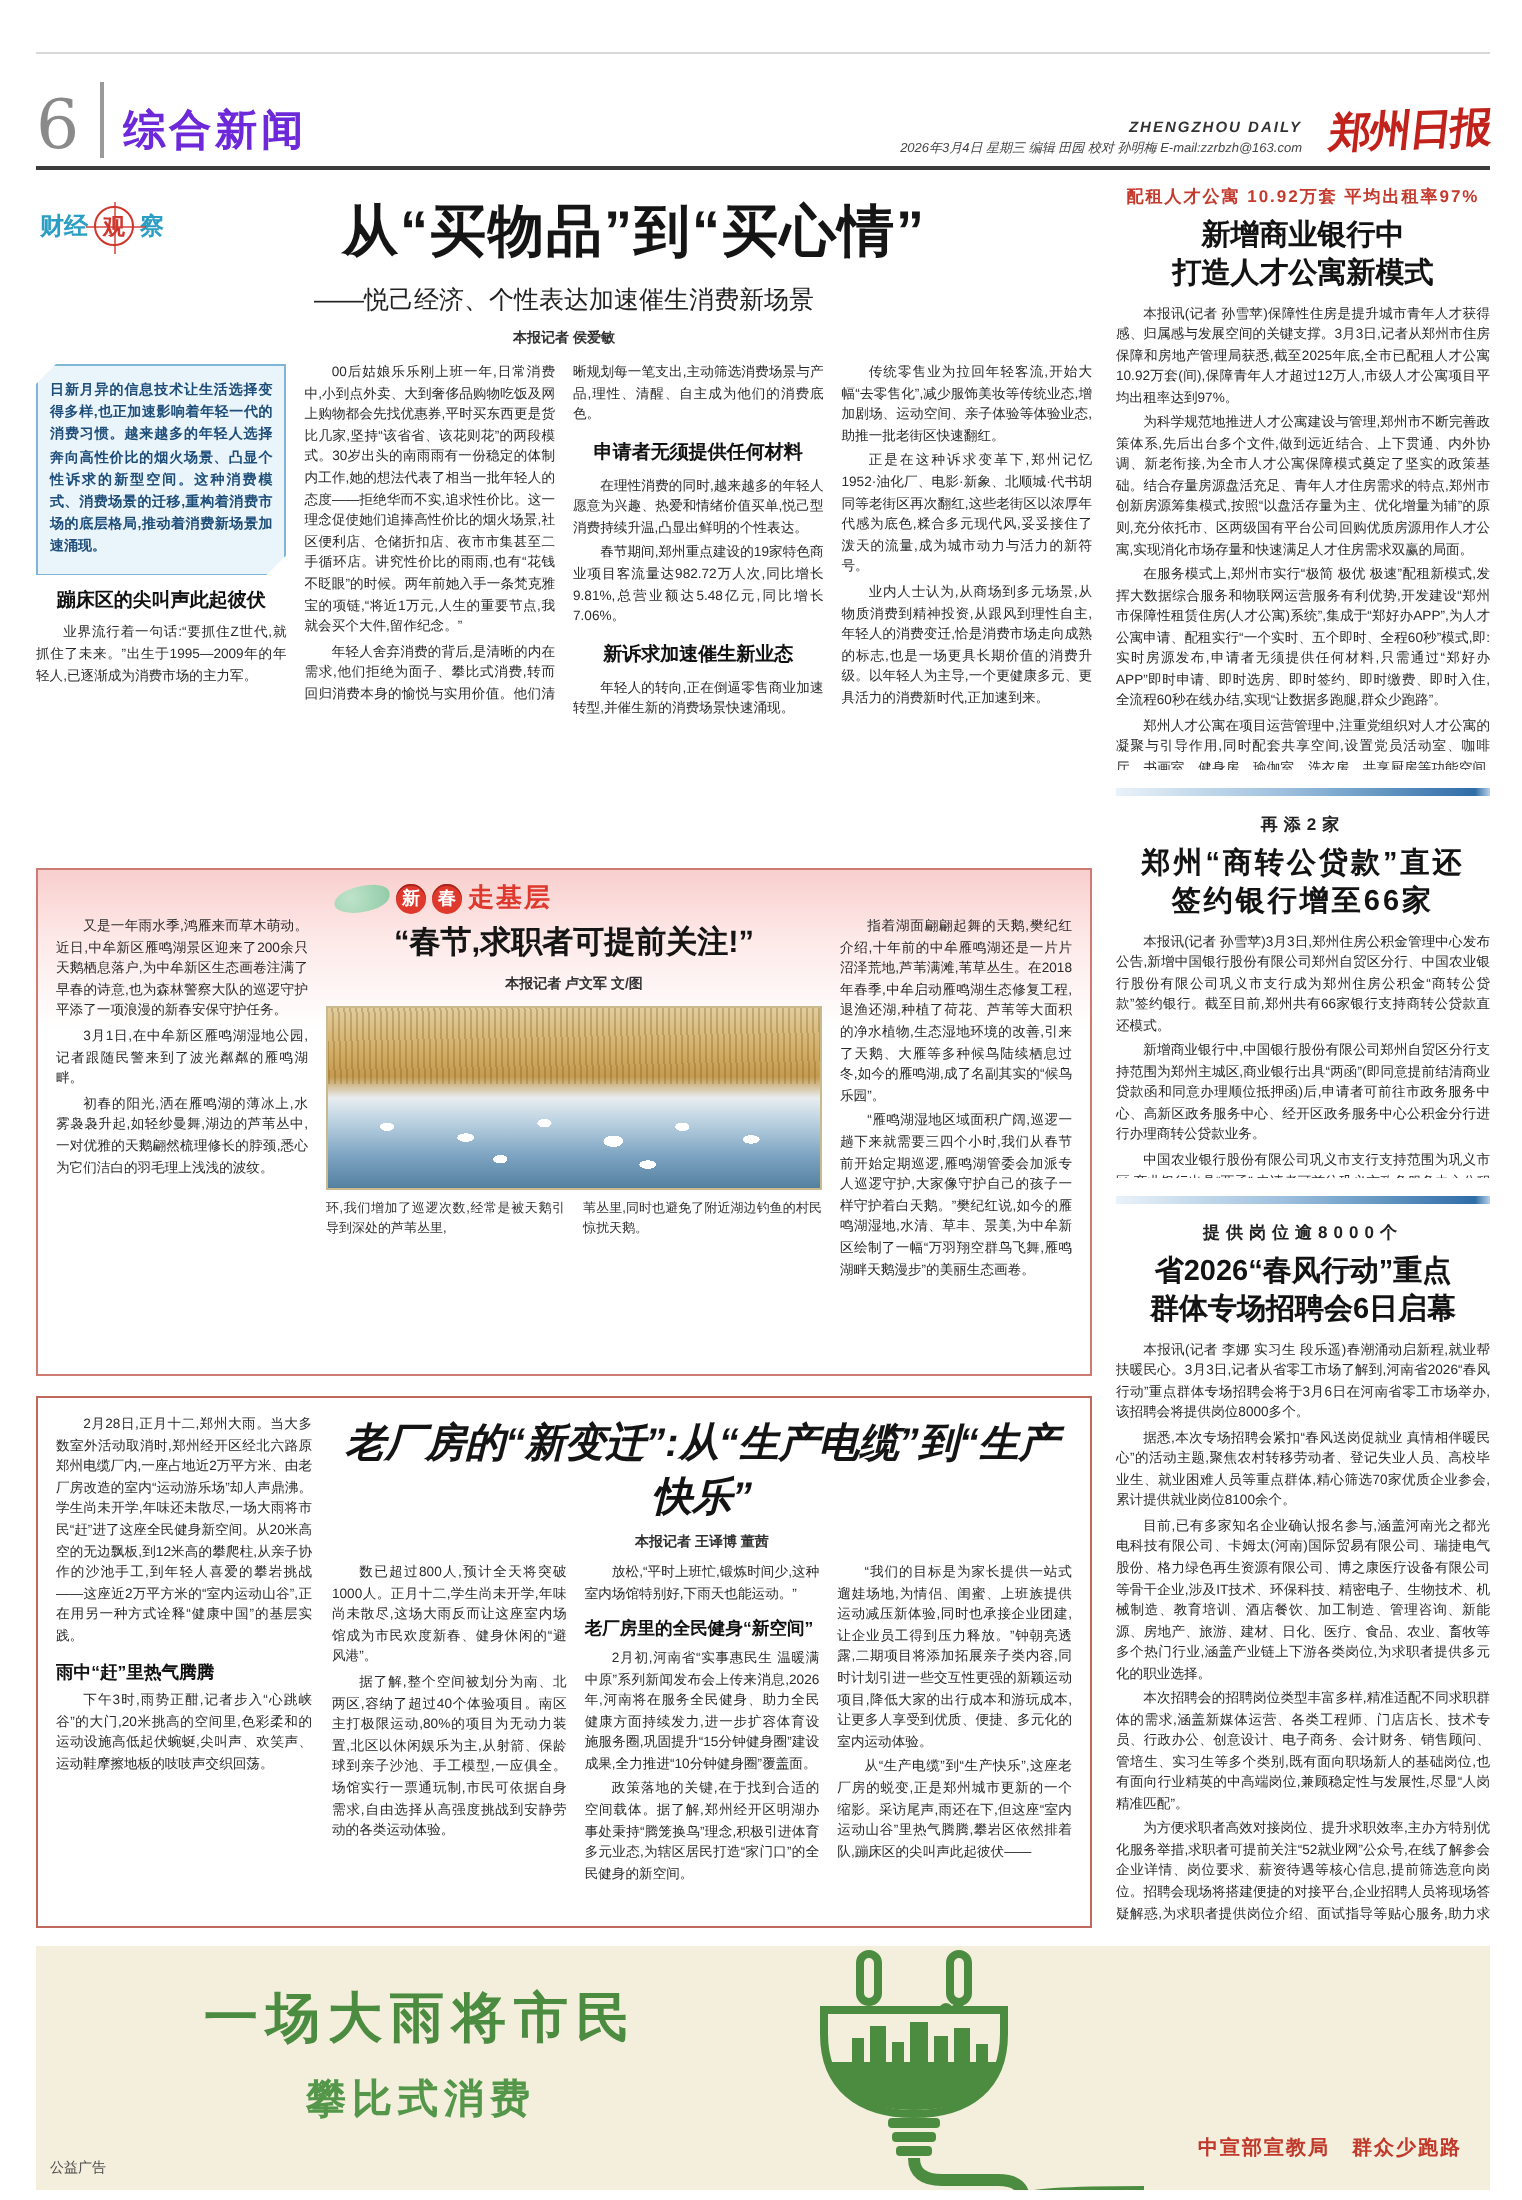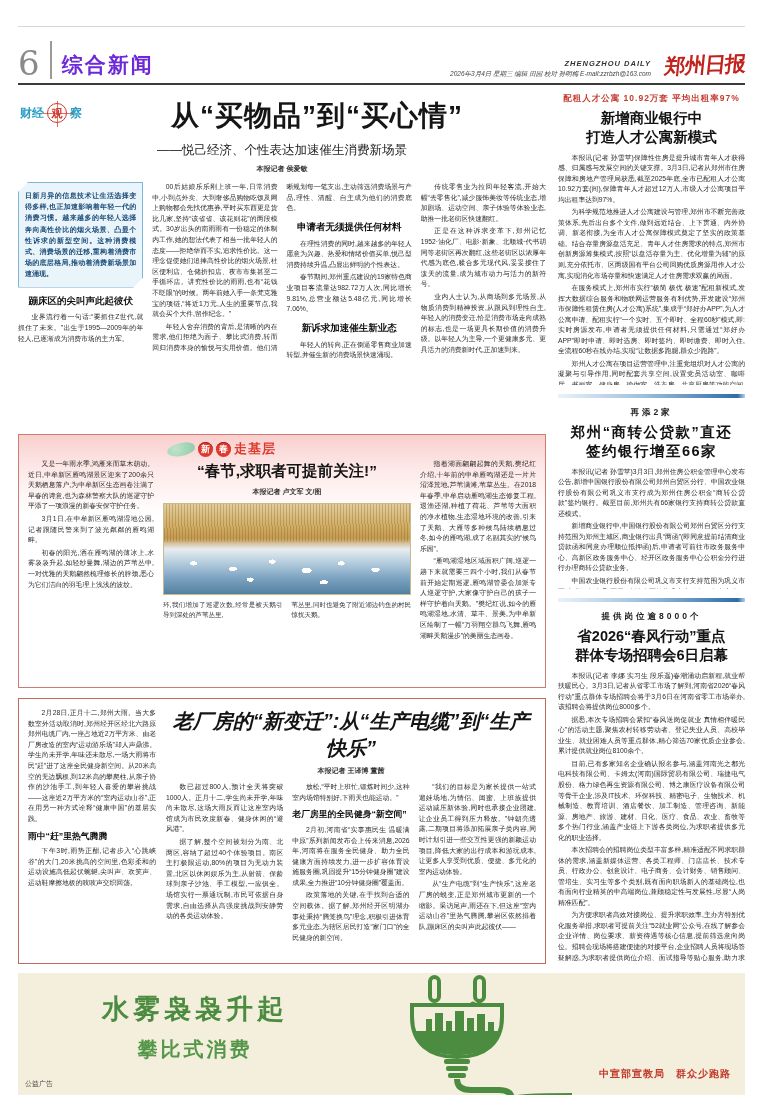--- a/index.html
+++ b/index.html
@@ -260,21 +260,21 @@
           <p>目前,已有多家知名企业确认报名参与,涵盖河南光之都光电科技有限公司、卡姆太(河南)国际贸易有限公司、瑞捷电气股份、格力绿色再生资源有限公司、博之康医疗设备有限公司等骨干企业,涉及IT技术、环保科技、精密电子、生物技术、机械制造、教育培训、酒店餐饮、加工制造、管理咨询、新能源、房地产、旅游、建材、日化、医疗、食品、农业、畜牧等多个热门行业,涵盖产业链上下游各类岗位,为求职者提供多元化的职业选择。</p>
           <p>本次招聘会的招聘岗位类型丰富多样,精准适配不同求职群体的需求,涵盖新媒体运营、各类工程师、门店店长、技术专员、行政办公、创意设计、电子商务、会计财务、销售顾问、管培生、实习生等多个类别,既有面向职场新人的基础岗位,也有面向行业精英的中高端岗位,兼顾稳定性与发展性,尽显“人岗精准匹配”。</p>
           <p>为方便求职者高效对接岗位、提升求职效率,主办方特别优化服务举措,求职者可提前关注“52就业网”公众号,在线了解参会企业详情、岗位要求、薪资待遇等核心信息,提前筛选意向岗位。招聘会现场将搭建便捷的对接平台,企业招聘人员将现场答疑解惑,为求职者提供岗位介绍、面试指导等贴心服务,助力求职者快速达成就业意向。</p>
         </div>
       </article>
     </div>
   </div>
 
   <div class="ad">
     <div class="ad-text">
-      <div class="ad-line1">水雾袅袅升起</div>
+      <div class="ad-line1">一场大雨将市民</div>
       <div class="ad-line2">攀比式消费</div>
     </div>
     <div class="ad-plug">
       <svg width="200" height="120" viewBox="0 0 200 120" xmlns="http://www.w3.org/2000/svg">
         <g stroke="#4c8c40" fill="none" stroke-width="4">
           <rect x="56" y="2" width="9" height="24" rx="4.5"></rect>
           <rect x="101" y="2" width="9" height="24" rx="4.5"></rect>
           <path d="M38 30 h90 v12 c0 26 -17 40 -45 40 s-45 -14 -45 -40 z"></path>
         </g>
         <path d="M40 56 c4 16 20 24 43 24 s39 -8 43 -24 z" fill="#4c8c40"></path>

